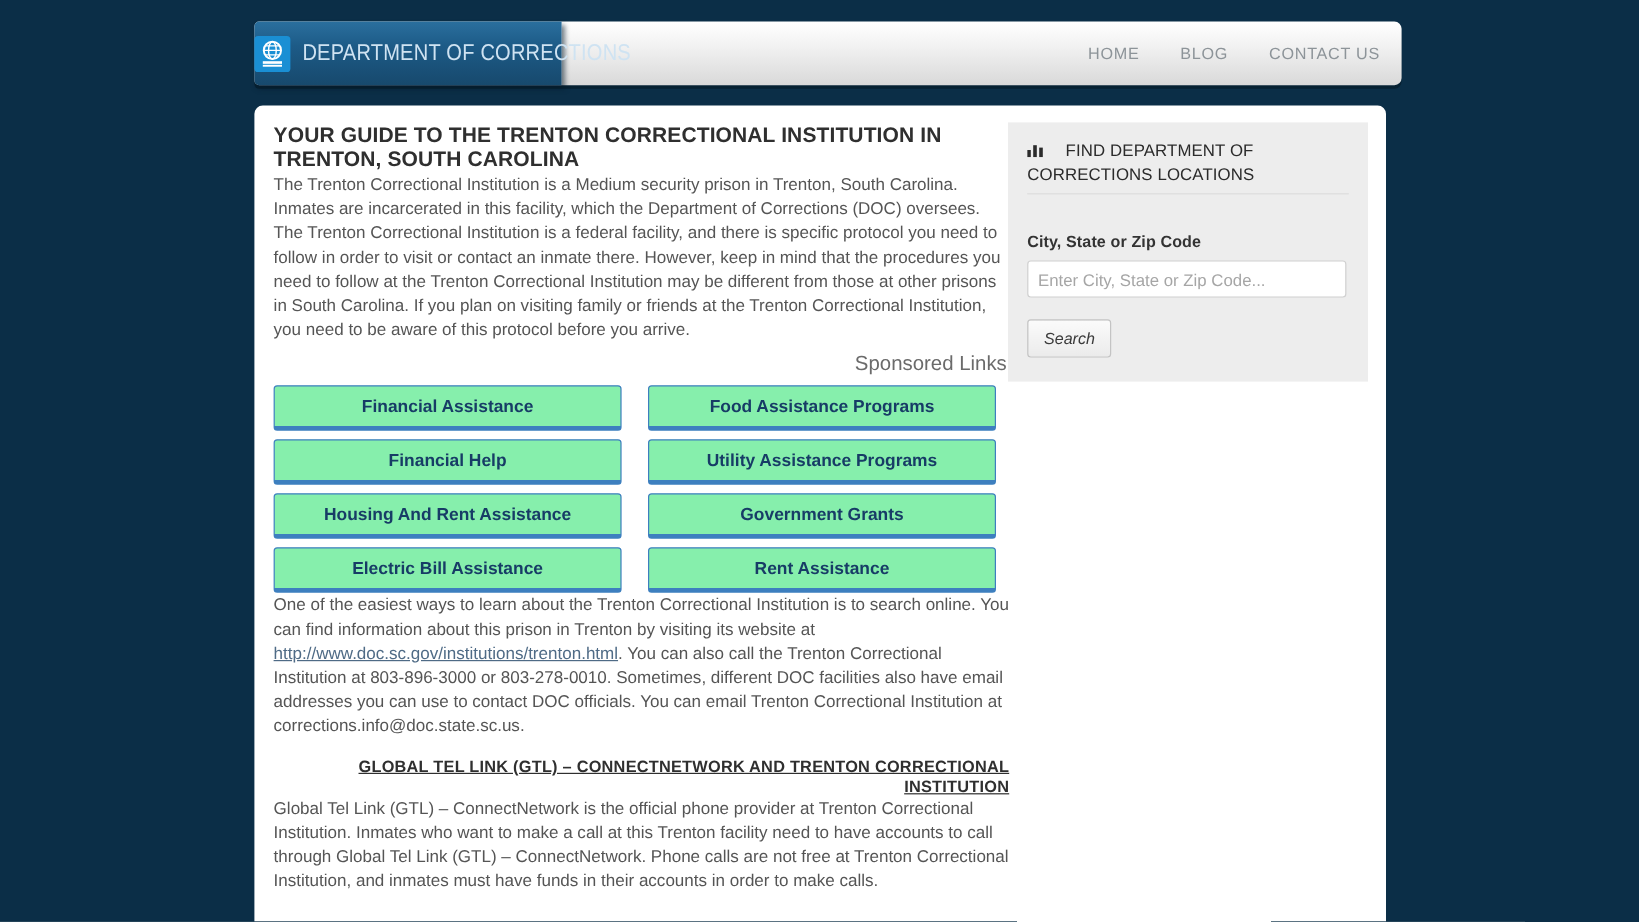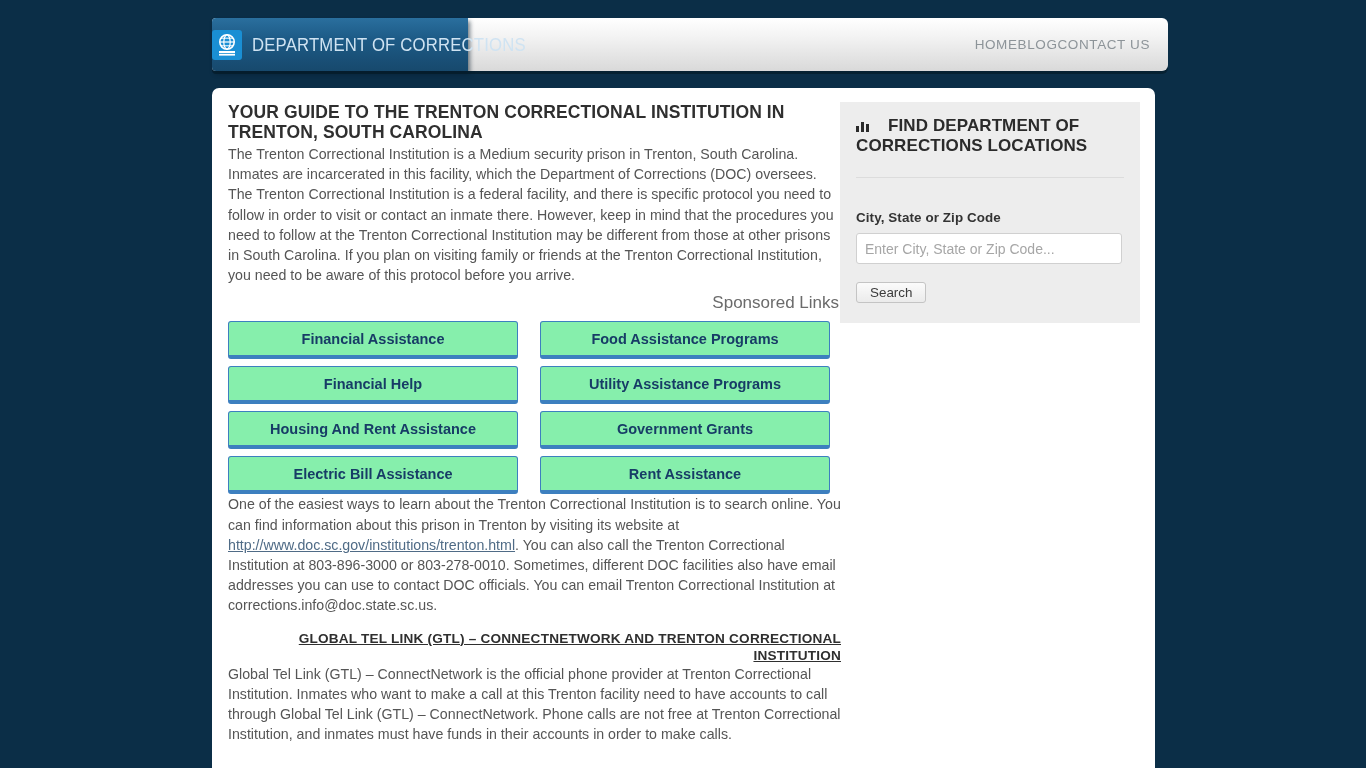--- a/index.html
+++ b/index.html
@@ -71,20 +71,21 @@
     white-space: nowrap;
   }
 
   .nav {
     position: absolute;
     right: 18px;
     top: 0;
     height: 53px;
     display: flex;
     align-items: center;
+    gap: 34px;
   }
   .nav a {
     color: #8d9499;
     font-size: 13.5px;
     letter-spacing: 0.6px;
     text-decoration: none;
     font-weight: 400;
   }
 
   
@@ -176,27 +177,27 @@
   
   .sidebar {
     position: absolute;
     left: 628px;
     top: 14px;
     width: 300px;
     background: #ededed;
     padding: 14px 16px 20px 16px;
   }
   .widget-title {
-    font-size: 17px;
-    font-weight: bold;
+    font-size: 14px;
+    font-weight: normal;
     color: #2b2b2b;
     line-height: 19px;
     letter-spacing: 0.1px;
     margin: 0 0 10px 0;
-    padding-bottom: 22px;
+    padding-bottom: 6px;
     border-bottom: 1px solid #dcdcdc;
   }
   .widget-title .chart-icon {
     display: inline-block;
     vertical-align: -1px;
     margin-right: 18px;
   }
   .field-label {
     font-size: 13.4px;
     font-weight: bold;
@@ -213,29 +214,30 @@
     background: #ffffff;
     padding: 0 8px;
     font-size: 14px;
     color: #555;
     font-family: "Liberation Sans", sans-serif;
     outline: none;
   }
   .search-input::placeholder { color: #a6a6a6; }
   .search-btn {
     margin-top: 18px;
-    height: 21px;
+    height: 32px;
     padding: 0 13px;
     background: linear-gradient(to bottom, #fbfbfb 0%, #ebebeb 100%);
     border: 1px solid #c4c4c4;
     border-radius: 3px;
     font-size: 13.4px;
     color: #3b3b3b;
     font-family: "Liberation Sans", sans-serif;
     cursor: pointer;
+    font-style: italic;
   }
 </style>
 </head>
 <body>
 
 <div class="page">
 
   <div class="header-wrap">
     <div class="header-bar">
 

